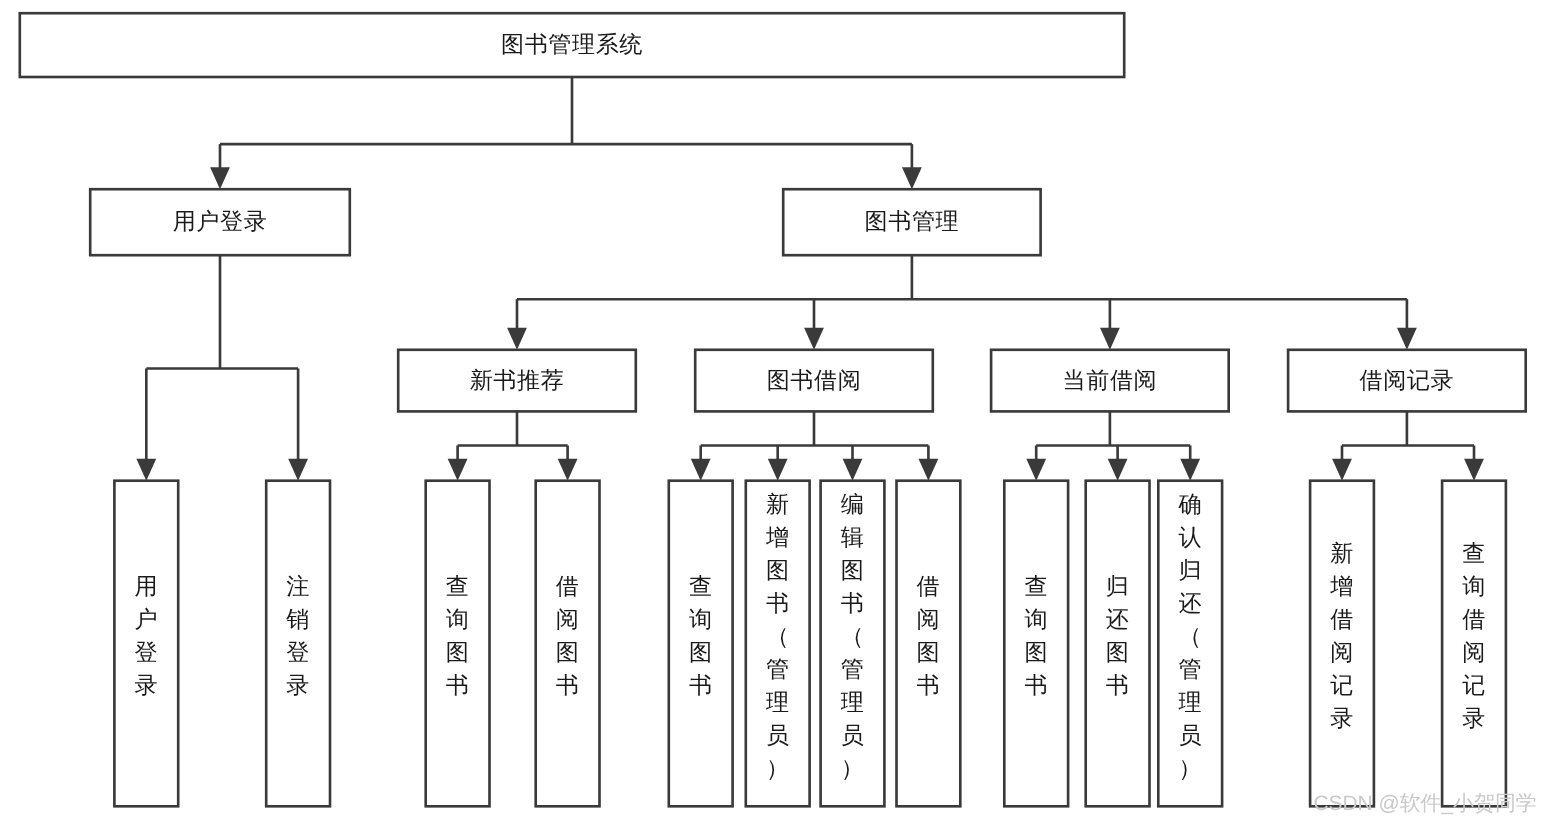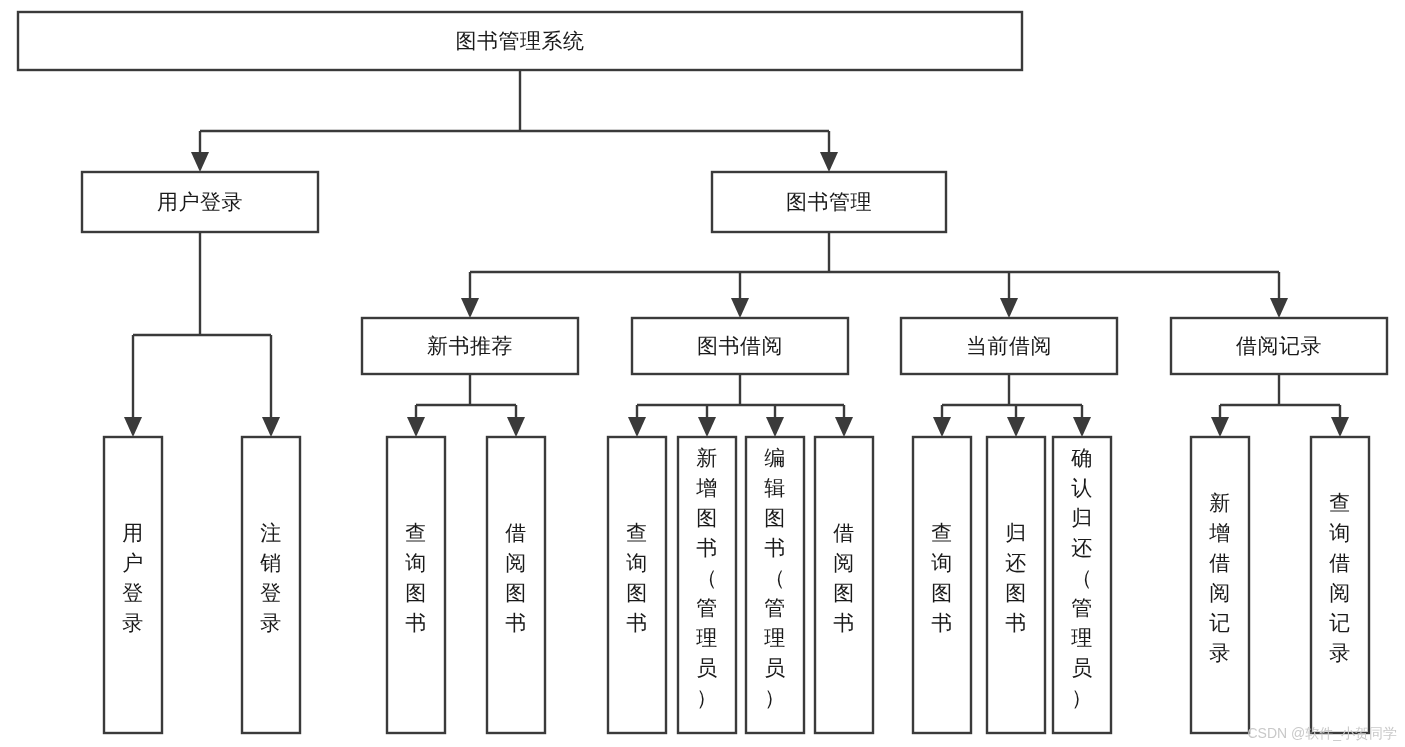--- a/index.html
+++ b/index.html
@@ -48,21 +48,21 @@
   }
   .arrow-head{
     fill:#3a3a3a;
     stroke:none;
   }
   .watermark-text{
     position:absolute;
     right:8px;
     bottom:4px;
     color:#c9c9c9;
-    font-size:14px;
+    font-size:19px;
     font-family:"Liberation Sans","DejaVu Sans",sans-serif;
     white-space:nowrap;
     user-select:none;
   }
 </style>
 </head>
 <body>
 
 <div id="diagram-root">
   <svg id="tree-svg" viewBox="0 0 1405 747" xmlns="http://www.w3.org/2000/svg">

